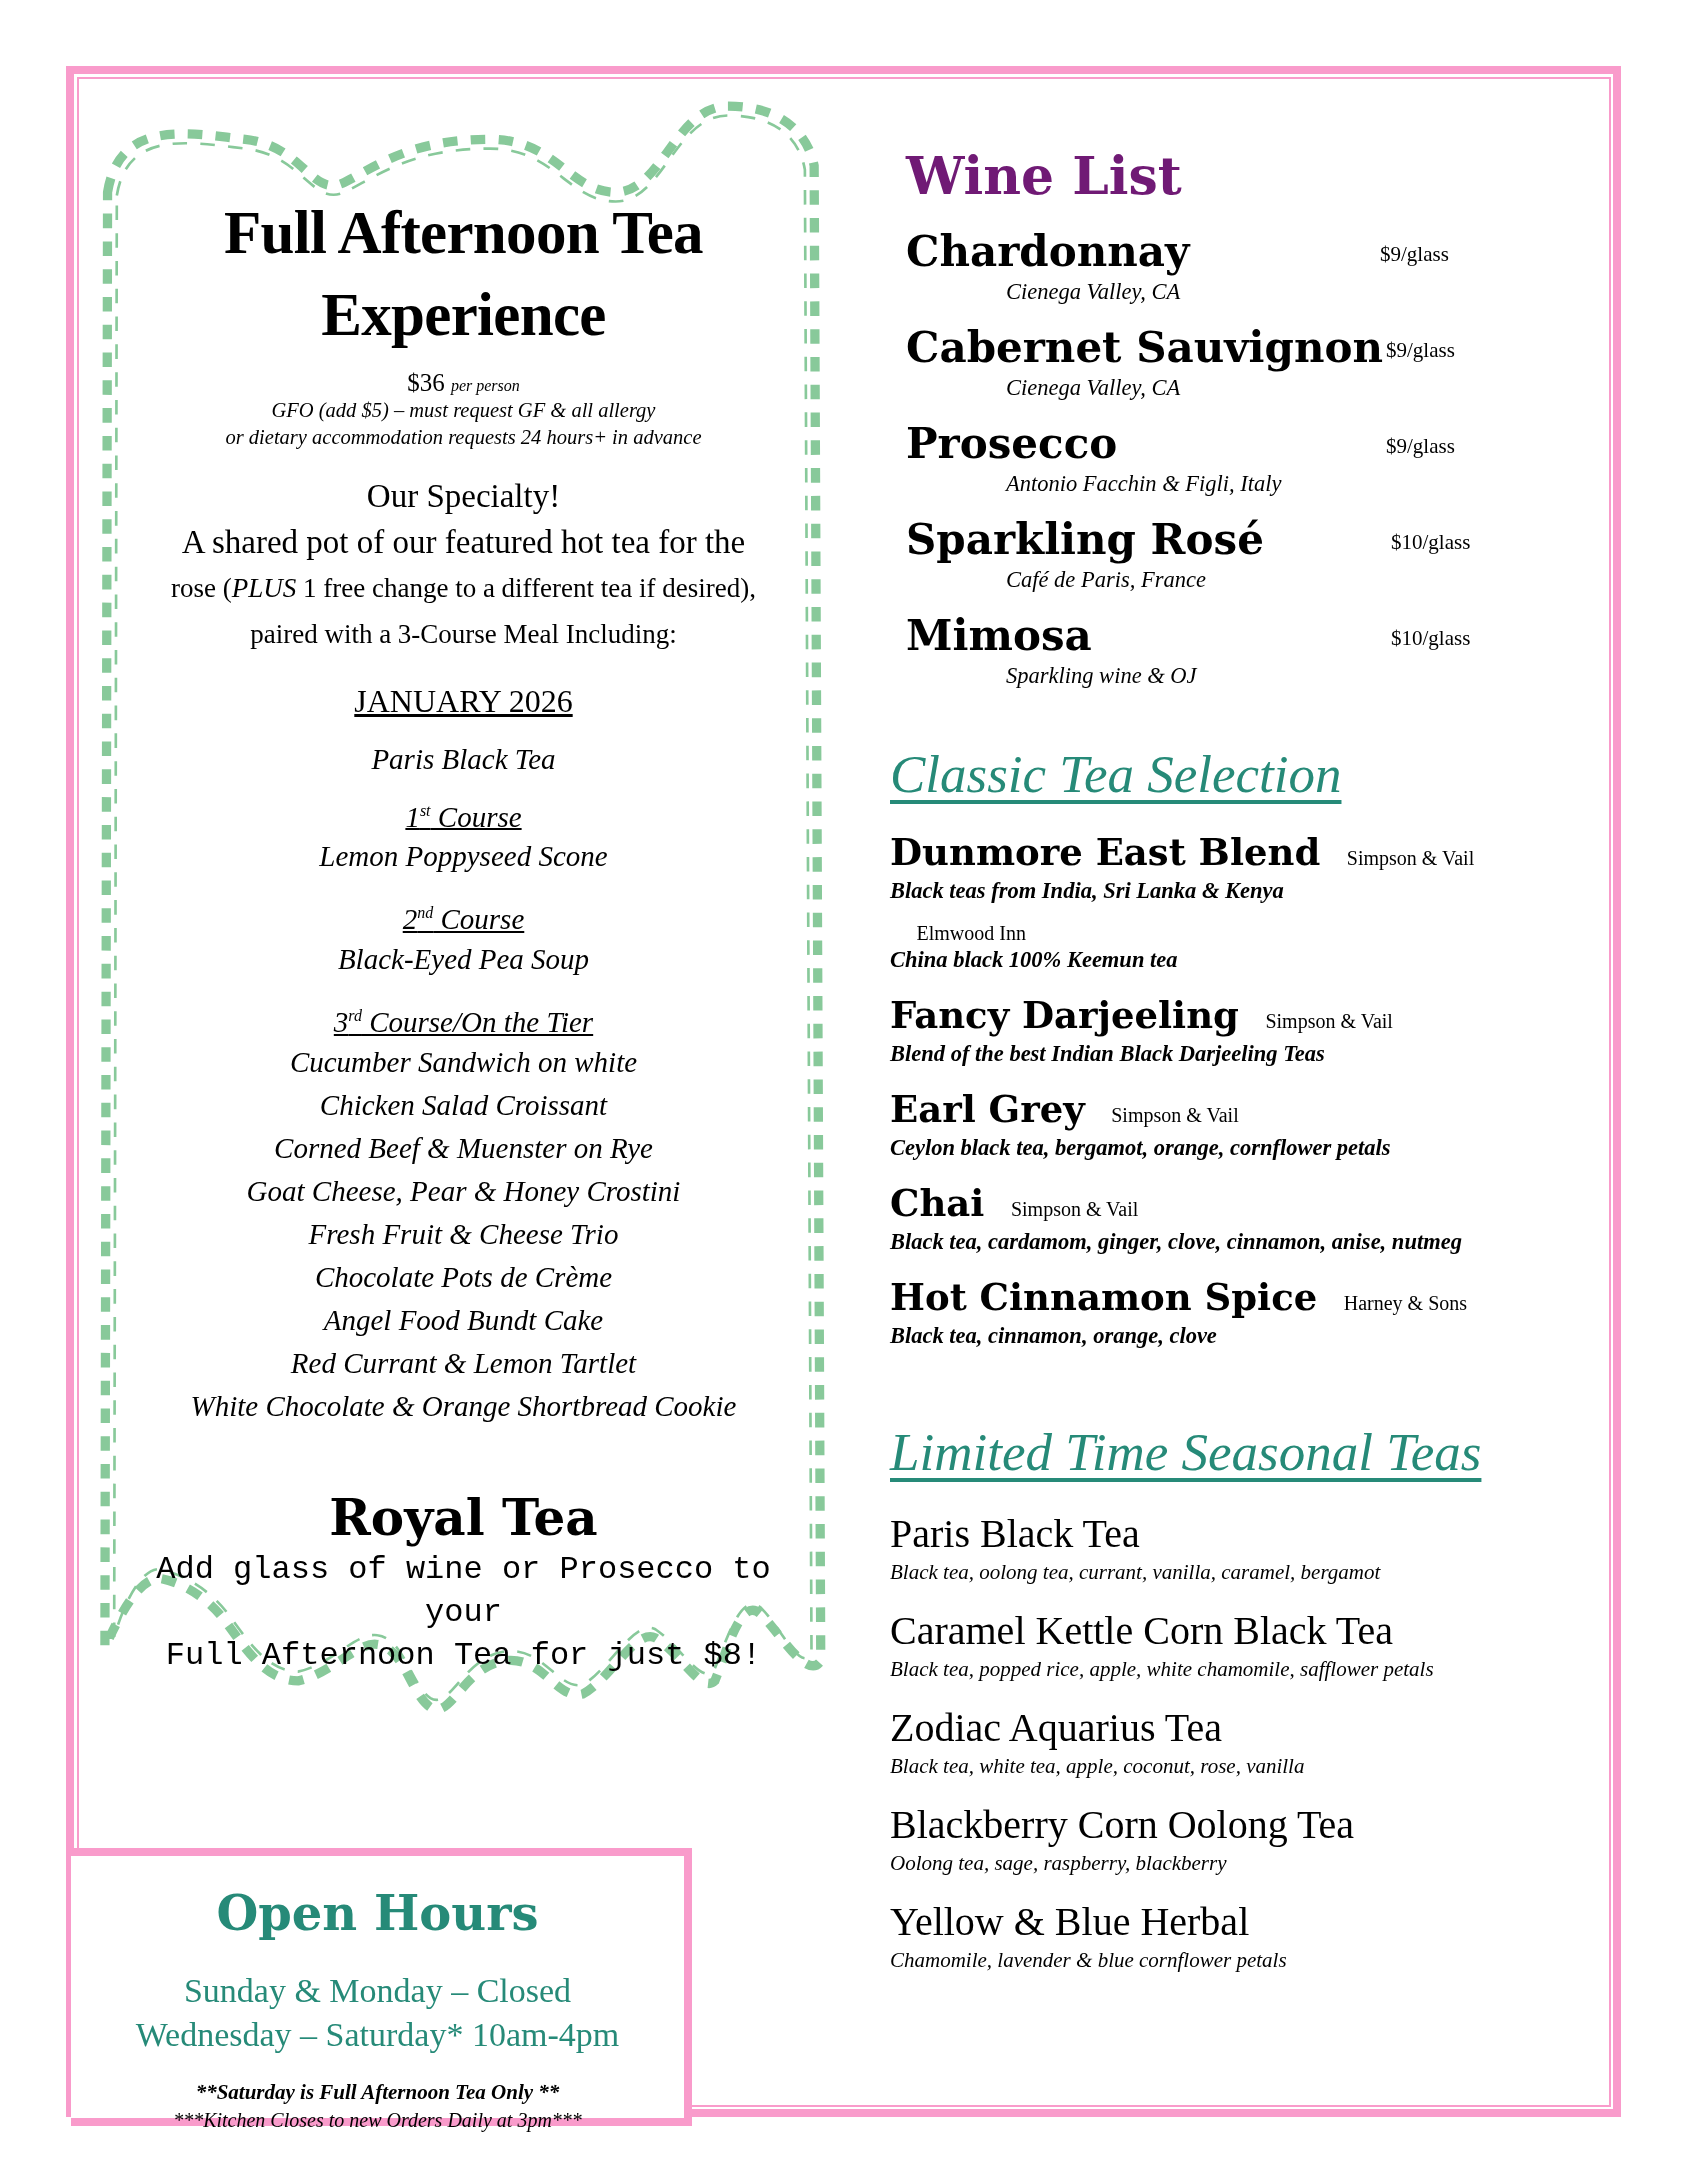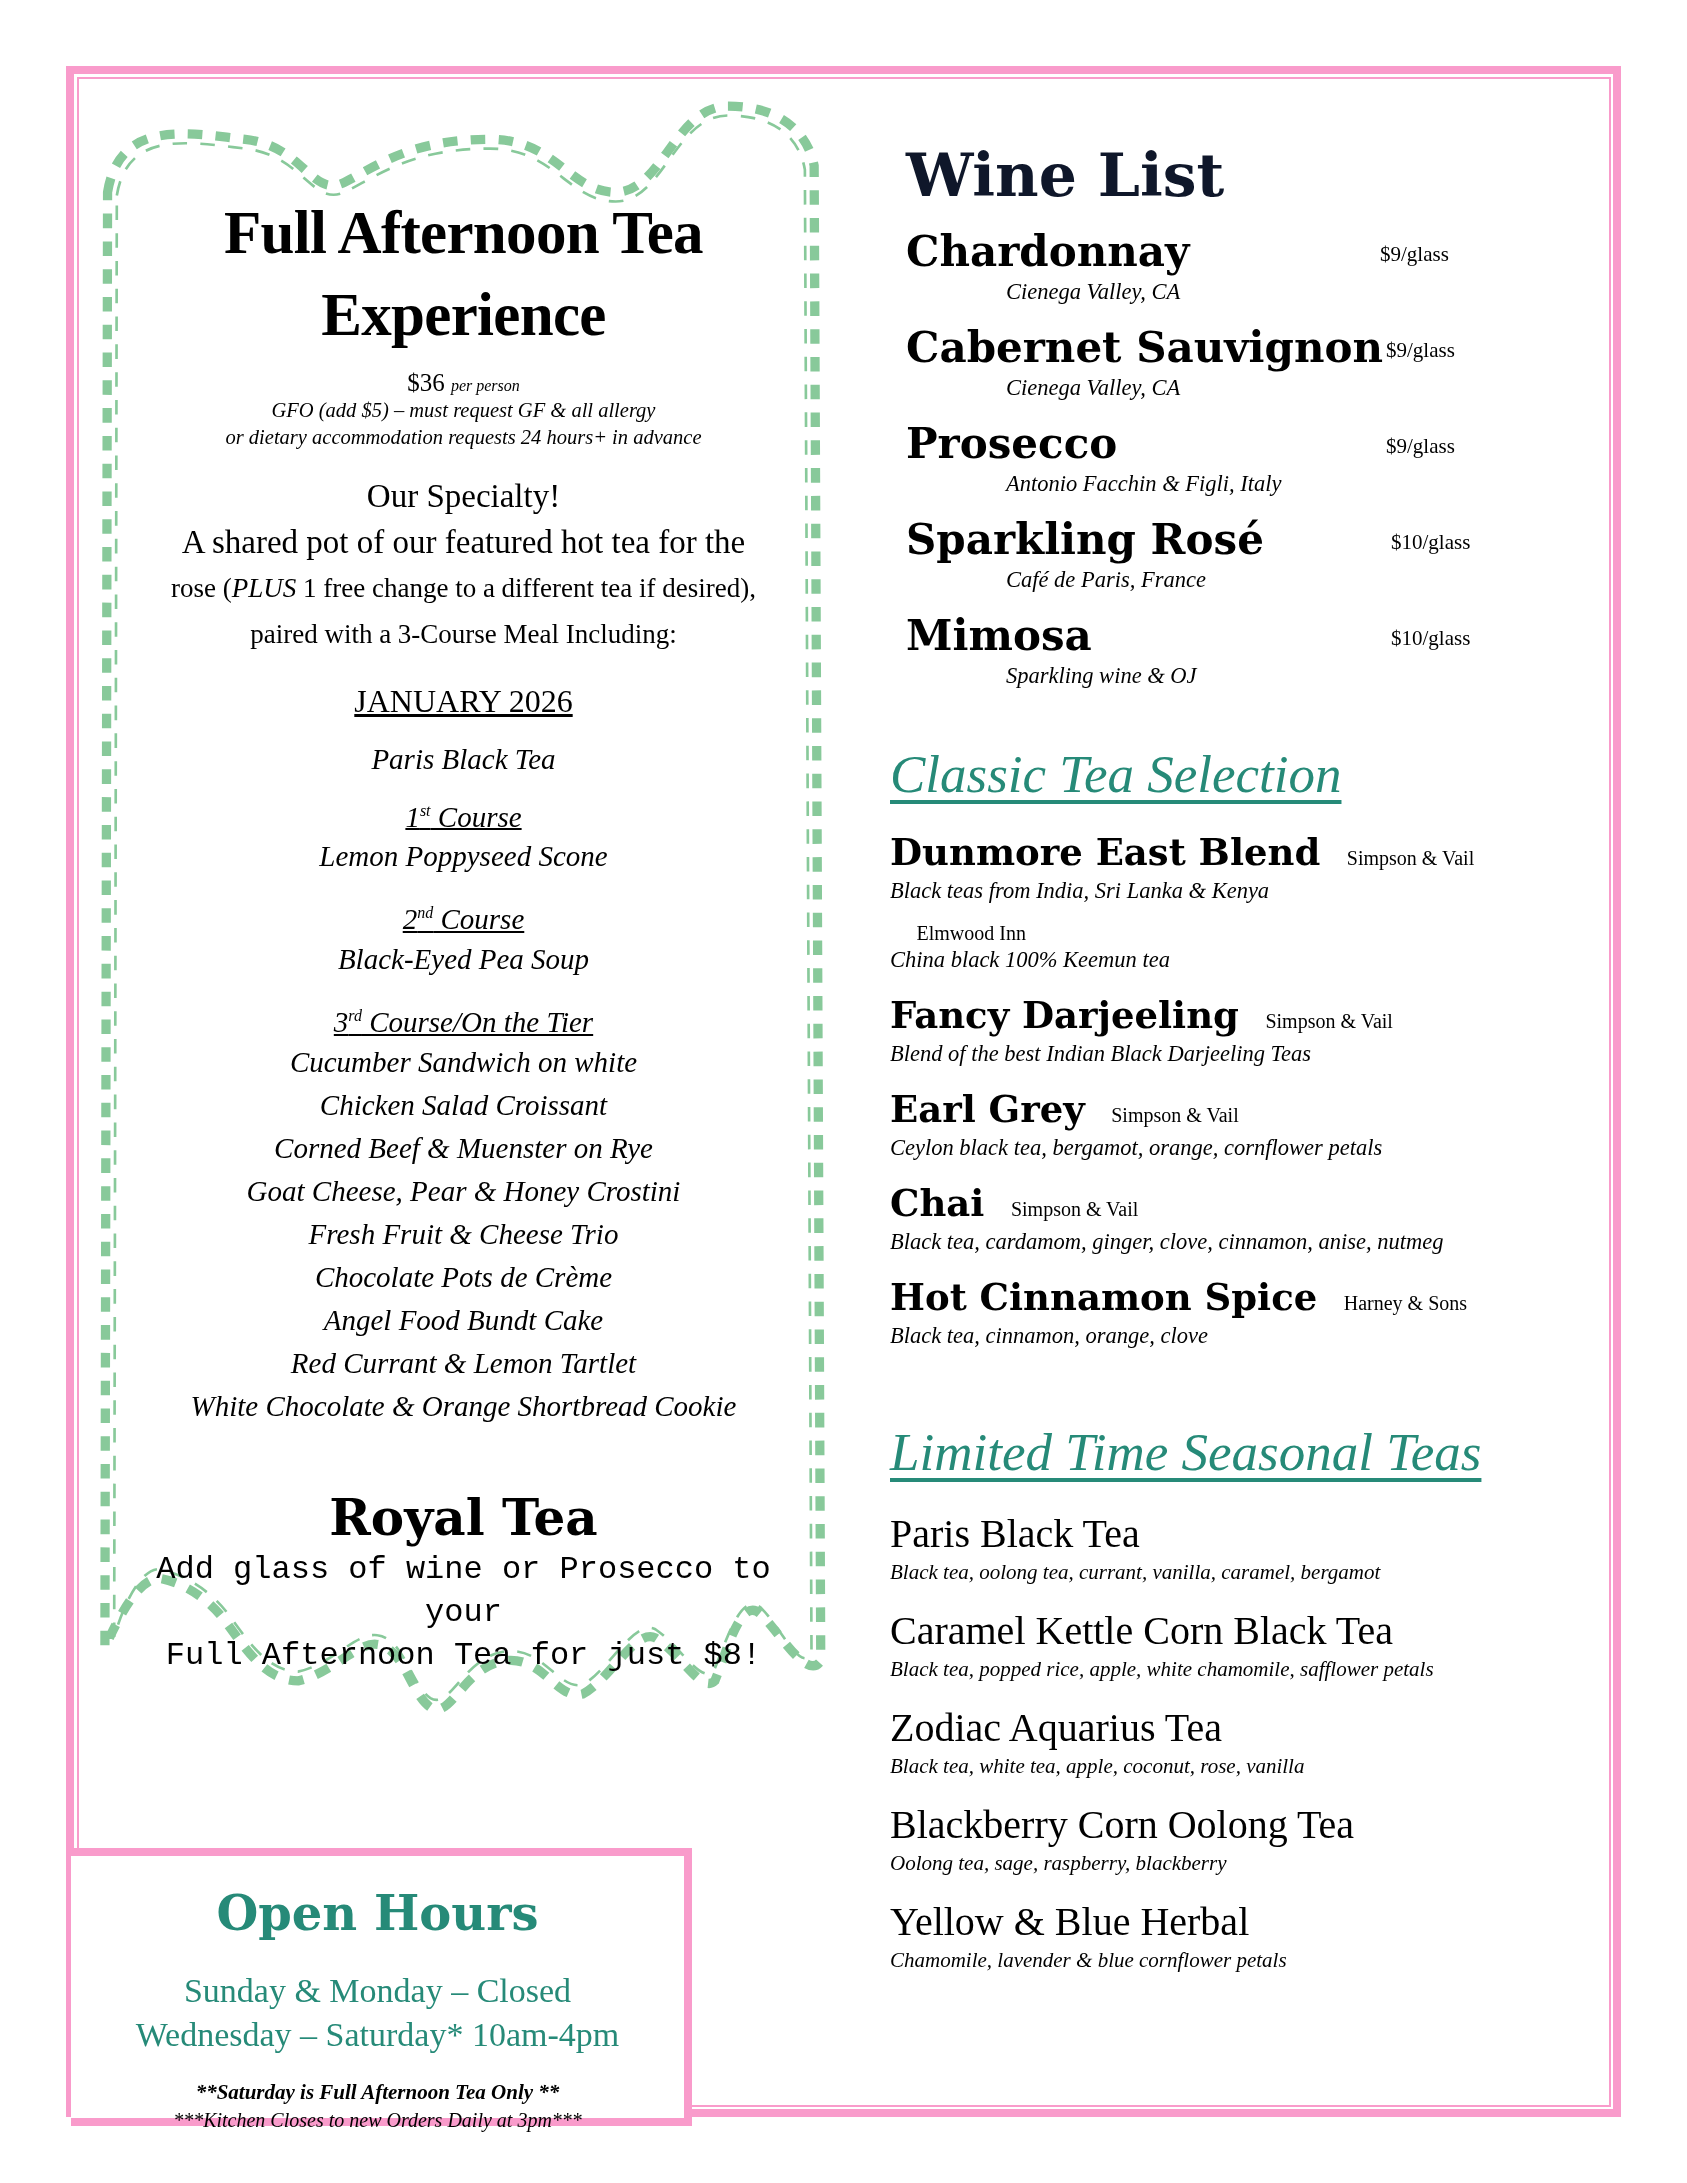--- a/index.html
+++ b/index.html
@@ -38,35 +38,35 @@
                box-sizing: border-box; background: #fff; text-align: center; }
   .hours-title { font-family: "DejaVu Serif", serif; font-weight: bold; font-size: 48px; color: #268A78;
                  margin-top: 26.5px; line-height: 60px; }
   .hours-line { font-family: "Liberation Serif", serif; font-size: 34px; color: #268A78; line-height: 44px; }
   .hours-lines { margin-top: 26.5px; }
   .hours-note1 { font-family: "Liberation Serif", serif; font-style: italic; font-weight: bold; font-size: 21px; margin-top: 22.5px; }
   .hours-note2 { font-family: "Liberation Serif", serif; font-style: italic; font-size: 20px; margin-top: 4px; }
 
   
   .right-col { position: absolute; left: 890px; top: 132px; width: 688px; }
-  .section-title-wine { font-family: "DejaVu Serif", serif; font-weight: bold; font-size: 60px; color: #0f172a; margin: 6.6px 0 0 16px; line-height: 73px; }
+  .section-title-wine { font-family: "DejaVu Serif", serif; font-weight: bold; font-size: 52px; color: #701a75; margin: 6.6px 0 0 16px; line-height: 73px; }
   .wine-list { margin-top: 13.2px; }
   .wine-item { position: relative; height: 96px; }
   .wine-name { font-family: "DejaVu Serif", serif; font-weight: bold; font-size: 42px; position: absolute; left: 16px; top: 0; line-height: 53px; }
   .wine-price { font-family: "Liberation Serif", serif; font-size: 21px; position: absolute; top: 17px; }
   .wine-origin { font-family: "Liberation Serif", serif; font-style: italic; font-size: 22.5px; position: absolute; left: 116px; top: 54px; }
 
   .section-title-script { font-family: "Liberation Serif", serif; font-style: italic; font-size: 53px; color: #268A78;
                           text-decoration: underline; text-decoration-thickness: 4px; text-underline-offset: 8px; line-height: 73px; margin: 0; }
   .classic-section { margin-top: 33px; }
   .tea-item { margin-top: 17px; }
   .tea-head { display: flex; align-items: baseline; }
   .tea-name { font-family: "DejaVu Serif", serif; font-weight: bold; font-size: 37px; line-height: 48px; }
   .tea-vendor { font-family: "Liberation Serif", serif; font-size: 20px; margin-left: 26.5px; }
-  .tea-desc { font-family: "Liberation Serif", serif; font-style: italic; font-size: 22.5px; line-height: 29px; }
+  .tea-desc { font-family: "Liberation Serif", serif; font-style: italic; font-size: 22.5px; line-height: 29px; font-weight: bold; }
 
   .seasonal-section { margin-top: 66px; }
   .seasonal-item { margin-top: 20px; }
   .seasonal-name { font-family: "Liberation Serif", serif; font-size: 40px; line-height: 49px; }
   .seasonal-desc { font-family: "Liberation Serif", serif; font-style: italic; font-size: 21px; line-height: 28px; }
 </style>
 </head>
 <body>
 
 <div class="page-border-outer"></div>

